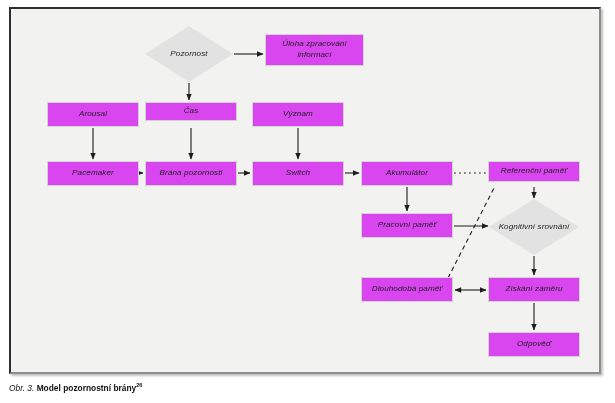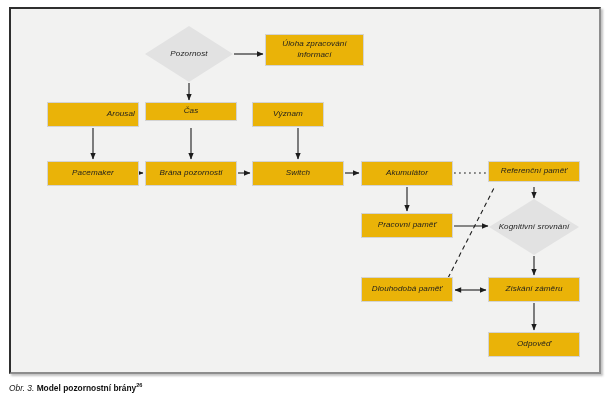--- a/index.html
+++ b/index.html
@@ -61,21 +61,21 @@
     justify-content: center;
     text-align: center;
     font-style: italic;
     font-size: 8.1px;
     line-height: 1.32;
     color: #1d1d1d;
     letter-spacing: .1px;
   }
 
   .node.box {
-    background: #eab308;
+    background: #d946ef;
     border: 0.7px solid #d3d3d3;
   }
 
   .node.diamond {
     background: transparent;
     border: none;
   }
   .diamond .dshape {
     position: absolute;
     left: 0; top: 0;
@@ -169,29 +169,29 @@
 
       <div class="node diamond" style="left:134px; top:17px; width:88px; height:56px;">
         <span class="dshape"></span>
         <span class="dlabel">Pozornost</span>
       </div>
 
       <div class="node box" style="left:254px; top:25px; width:99px; height:32px;">
         <span class="node-label">Úloha zpracování informací</span>
       </div>
 
-      <div class="node box" style="left:36px; top:93px; width:92px; height:25px;justify-content:flex-end;">
+      <div class="node box" style="left:36px; top:93px; width:92px; height:25px;">
         <span class="node-label">Arousal</span>
       </div>
 
       <div class="node box" style="left:134px; top:93px; width:92px; height:19px;">
         <span class="node-label">Čas</span>
       </div>
 
-      <div class="node box" style="left:241px; top:93px; width:72px; height:25px;align-items:center;">
+      <div class="node box" style="left:241px; top:93px; width:92px; height:25px;align-items:center;">
         <span class="node-label">Význam</span>
       </div>
 
       <div class="node box" style="left:36px; top:152px; width:92px; height:25px;">
         <span class="node-label">Pacemaker</span>
       </div>
 
       <div class="node box" style="left:134px; top:152px; width:92px; height:25px;">
         <span class="node-label">Brána pozornosti</span>
       </div>

